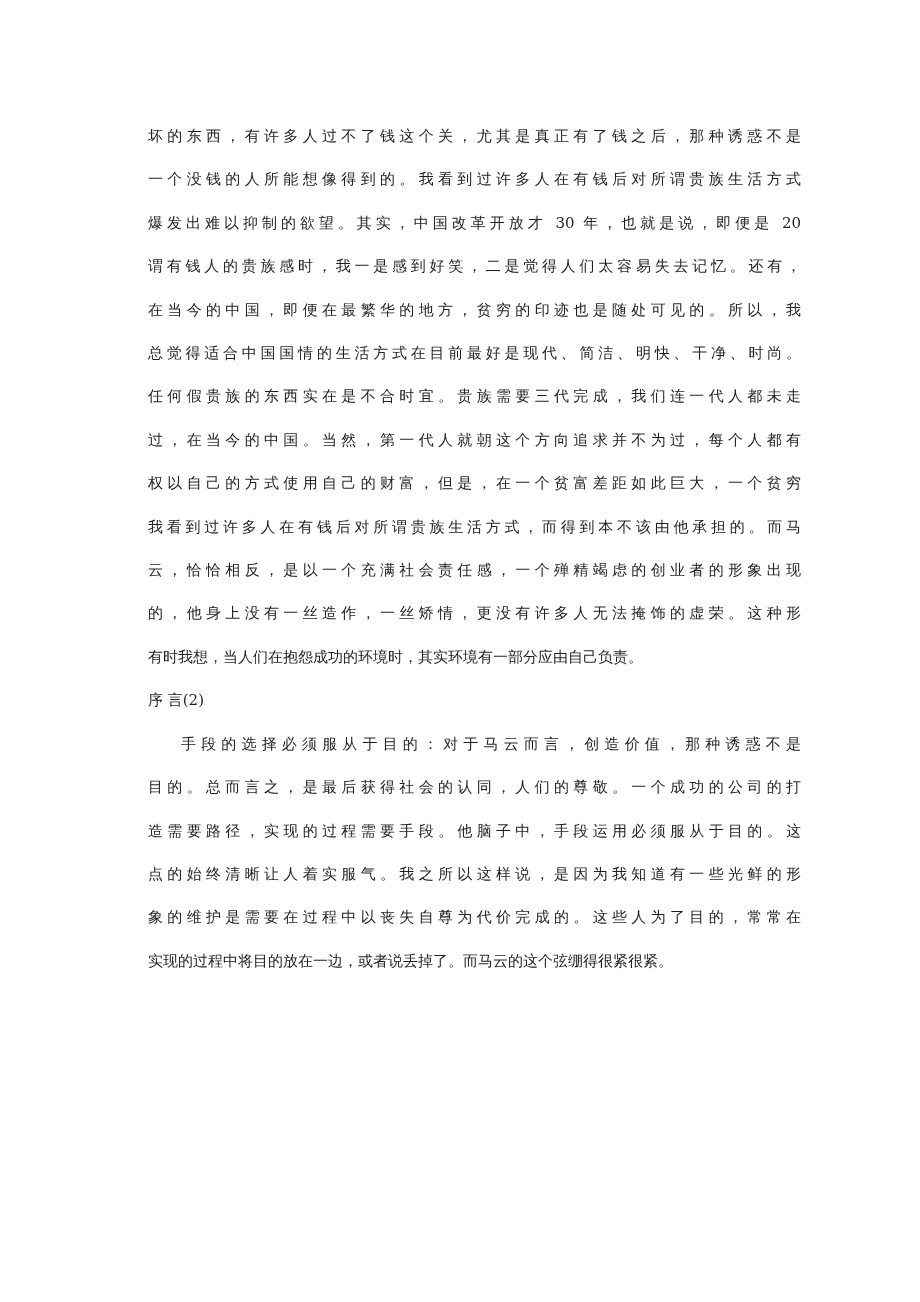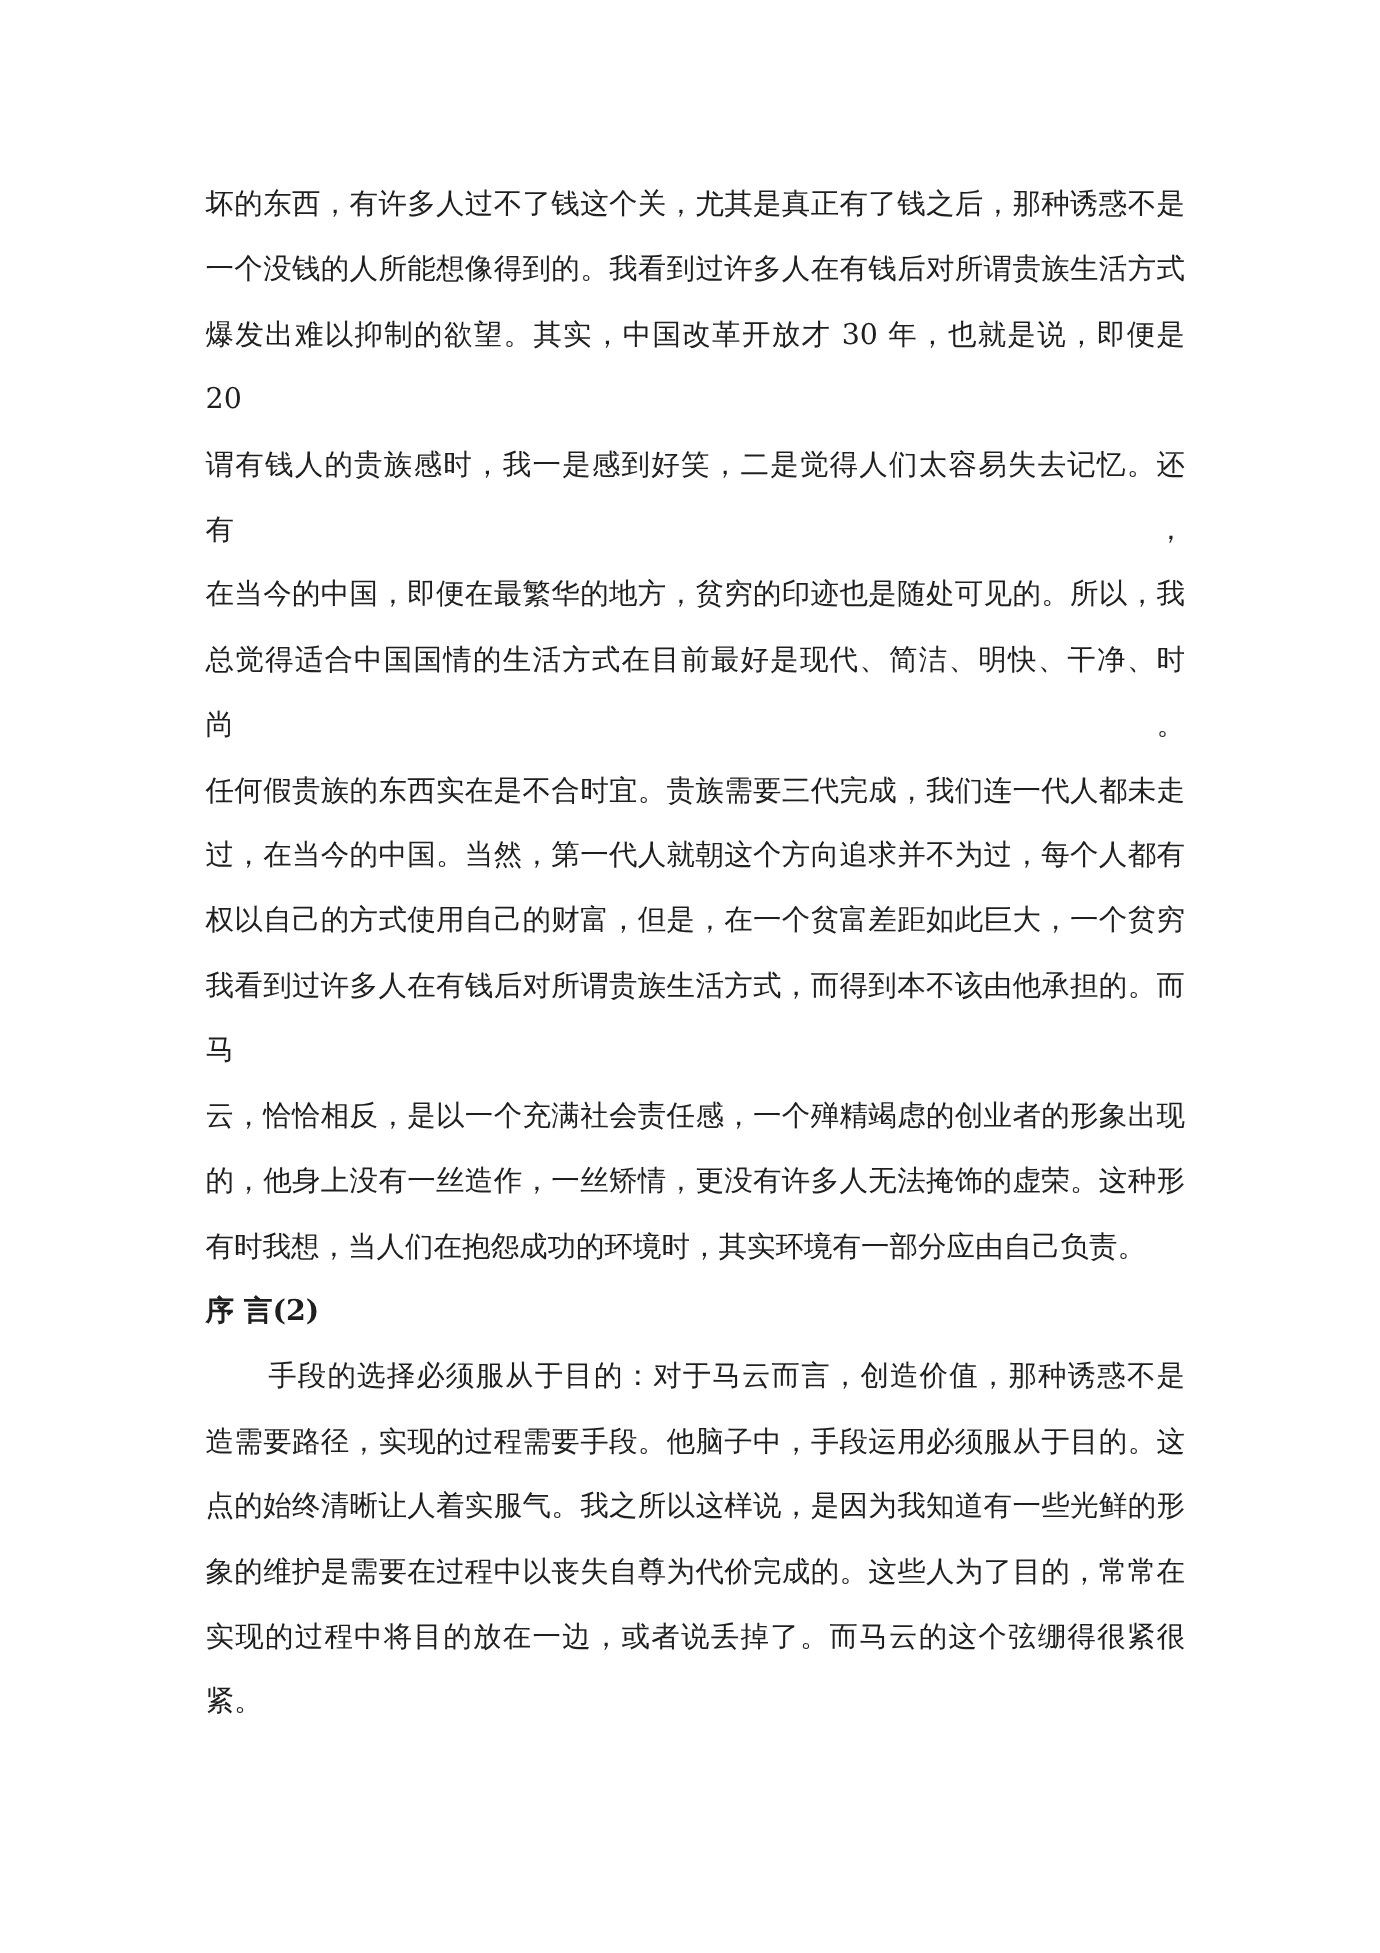--- a/index.html
+++ b/index.html
@@ -10,45 +10,44 @@
   .page {
     position: relative;
     width: 920px;
     height: 1302px;
     background: #ffffff;
     overflow: hidden;
     box-sizing: border-box;
   }
   .text-block {
     position: absolute;
-    left: 137px;
+    left: 148px;
     top: 115px;
     width: 653px;
     font-family: "DejaVu Serif", "Liberation Serif", serif;
-    font-size: 19px;
+    font-size: 15px;
     line-height: 43.4px;
     color: #1f1f1f;
     letter-spacing: 0;
   }
   .line {
     text-align: justify;
     text-align-last: left;
     text-justify: inter-character;
     min-height: 43.4px;
   }
   .line.just {
     text-align-last: justify;
   }
   .line.indent {
     text-indent: 2.2em;
   }
   .heading {
     text-align: center;
     text-align-last: left;
-    font-weight: bold;
   }
 </style>
 </head>
 <body>
 
 <div class="page">
   <div class="text-block" id="doc" style="color: rgb(31, 31, 31);">
       <div class="line just">坏的东西，有许多人过不了钱这个关，尤其是真正有了钱之后，那种诱惑不是</div>
       <div class="line just">一个没钱的人所能想像得到的。我看到过许多人在有钱后对所谓贵族生活方式</div>
       <div class="line just">爆发出难以抑制的欲望。其实，中国改革开放才 30 年，也就是说，即便是 20</div>
@@ -57,18 +56,19 @@
       <div class="line just">总觉得适合中国国情的生活方式在目前最好是现代、简洁、明快、干净、时尚。</div>
       <div class="line just">任何假贵族的东西实在是不合时宜。贵族需要三代完成，我们连一代人都未走</div>
       <div class="line just">过，在当今的中国。当然，第一代人就朝这个方向追求并不为过，每个人都有</div>
       <div class="line just">权以自己的方式使用自己的财富，但是，在一个贫富差距如此巨大，一个贫穷</div>
       <div class="line just">我看到过许多人在有钱后对所谓贵族生活方式，而得到本不该由他承担的。而马</div>
       <div class="line just">云，恰恰相反，是以一个充满社会责任感，一个殚精竭虑的创业者的形象出现</div>
       <div class="line just">的，他身上没有一丝造作，一丝矫情，更没有许多人无法掩饰的虚荣。这种形</div>
       <div class="line">有时我想，当人们在抱怨成功的环境时，其实环境有一部分应由自己负责。</div>
       <div class="line heading">序 言(2)</div>
       <div class="line just indent">手段的选择必须服从于目的：对于马云而言，创造价值，那种诱惑不是</div>
+      <div class="line just">目的。总而言之，是最后获得社会的认同，人们的尊敬。一个成功的公司的打</div>
       <div class="line just">造需要路径，实现的过程需要手段。他脑子中，手段运用必须服从于目的。这</div>
       <div class="line just">点的始终清晰让人着实服气。我之所以这样说，是因为我知道有一些光鲜的形</div>
       <div class="line just">象的维护是需要在过程中以丧失自尊为代价完成的。这些人为了目的，常常在</div>
       <div class="line">实现的过程中将目的放在一边，或者说丢掉了。而马云的这个弦绷得很紧很紧。</div>
     </div>
 </div>
 
 </body></html>

